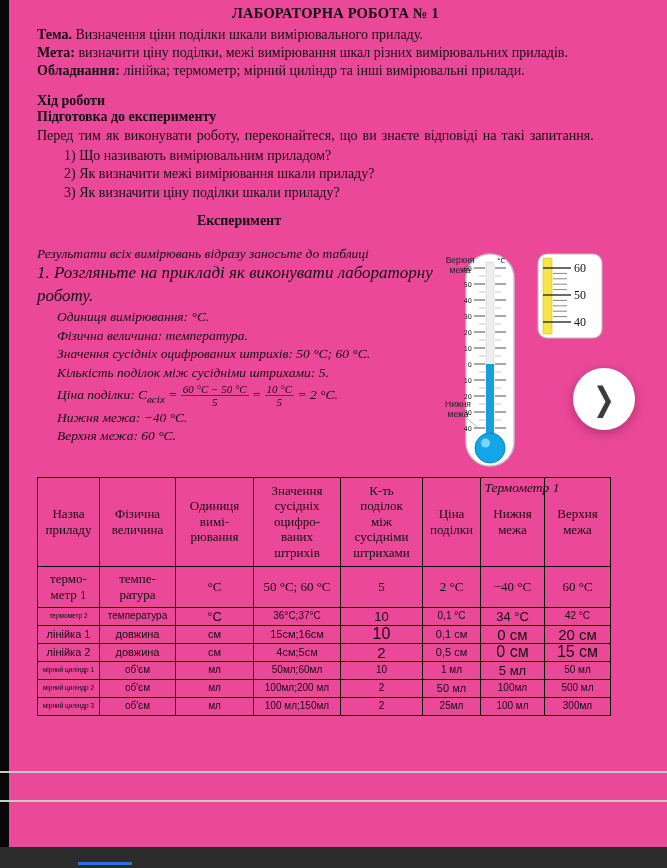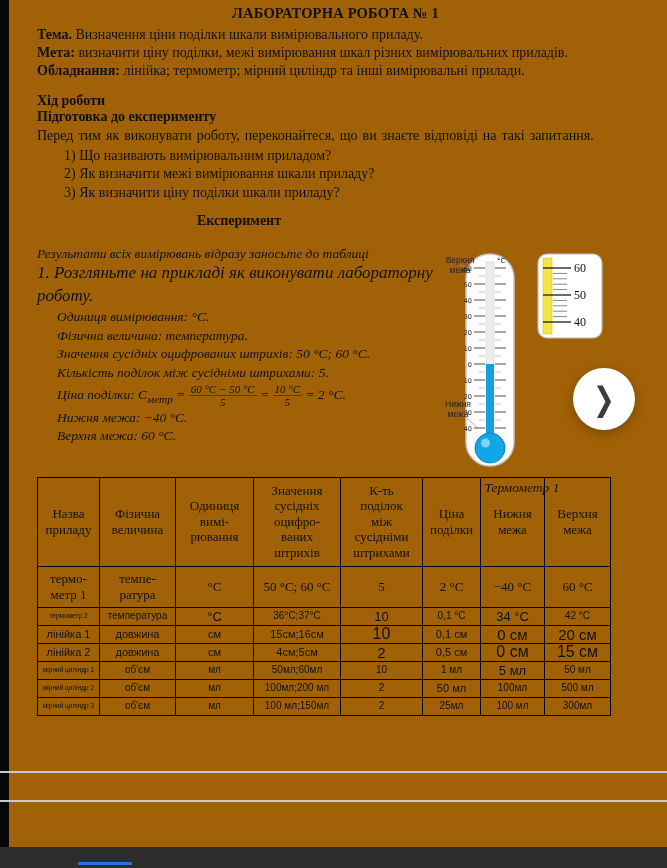--- a/index.html
+++ b/index.html
@@ -1,17 +1,17 @@
 <!DOCTYPE html>
 <html><head>
 <meta charset="utf-8">
 <style>
   html,body{margin:0;padding:0}
   body{width:667px;height:868px;font-family:"Liberation Serif",serif;background:#fff;color:#101010}
-  .page{position:relative;width:667px;height:868px;background:#a16207;overflow:hidden}
+  .page{position:relative;width:667px;height:868px;background:#ec4899;overflow:hidden}
   .left-strip{position:absolute;left:0;top:0;width:9px;height:868px;background:#070707}
   .content{position:absolute;left:37px;top:5px;width:597px}
   .doc-title{font-size:14.5px;font-weight:bold;text-align:center;letter-spacing:.2px;margin-bottom:4px}
   .info-line{font-size:14px;line-height:1.3}
   .center-head{font-size:14px;font-weight:bold;text-align:left}
   .mt{margin-top:12px}
   .intro{font-size:14px;line-height:1.3;text-align:justify;margin-top:2px;word-spacing:1.5px}
   .questions{margin:2px 0 0 27px}
   .q{font-size:14px;line-height:1.33}
   .exp{position:relative;margin-top:10px;min-height:252px}
@@ -85,21 +85,21 @@
     <div class="exp">
       <div class="exp-left">
         <div class="exp-head">Експеримент</div>
         <div class="note">Результати всіх вимірювань відразу заносьте до таблиці</div>
         <div class="step">1. Розгляньте на прикладі як виконувати лабораторну роботу.</div>
         <div class="ex-line">Одиниця вимірювання: °С.</div>
         <div class="ex-line">Фізична величина: температура.</div>
         <div class="ex-line">Значення сусідніх оцифрованих штрихів: 50 °С; 60 °С.</div>
         <div class="ex-line">Кількість поділок між сусідніми штрихами: 5.</div>
         <div class="ex-line formula">
-          <span>Ціна поділки: </span><span>С</span><sub>метр</sub>
+          <span>Ціна поділки: </span><span>С</span><sub>всіх</sub>
           <span>=</span>
           <span class="frac"><span class="num">60 °С − 50 °С</span><span class="den">5</span></span>
           <span>=</span>
           <span class="frac"><span class="num">10 °С</span><span class="den">5</span></span>
           <span>= 2 °С.</span>
         </div>
         <div class="ex-line">Нижня межа: −40 °С.</div>
         <div class="ex-line">Верхня межа: 60 °С.</div>
       </div>
     </div>

